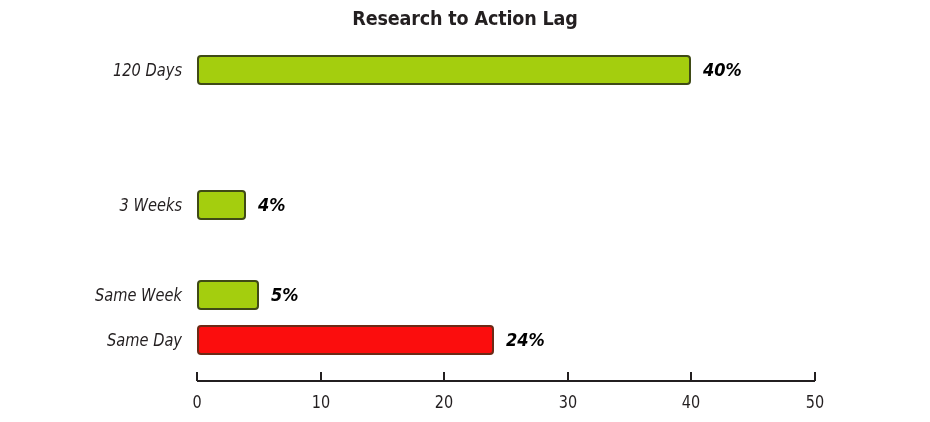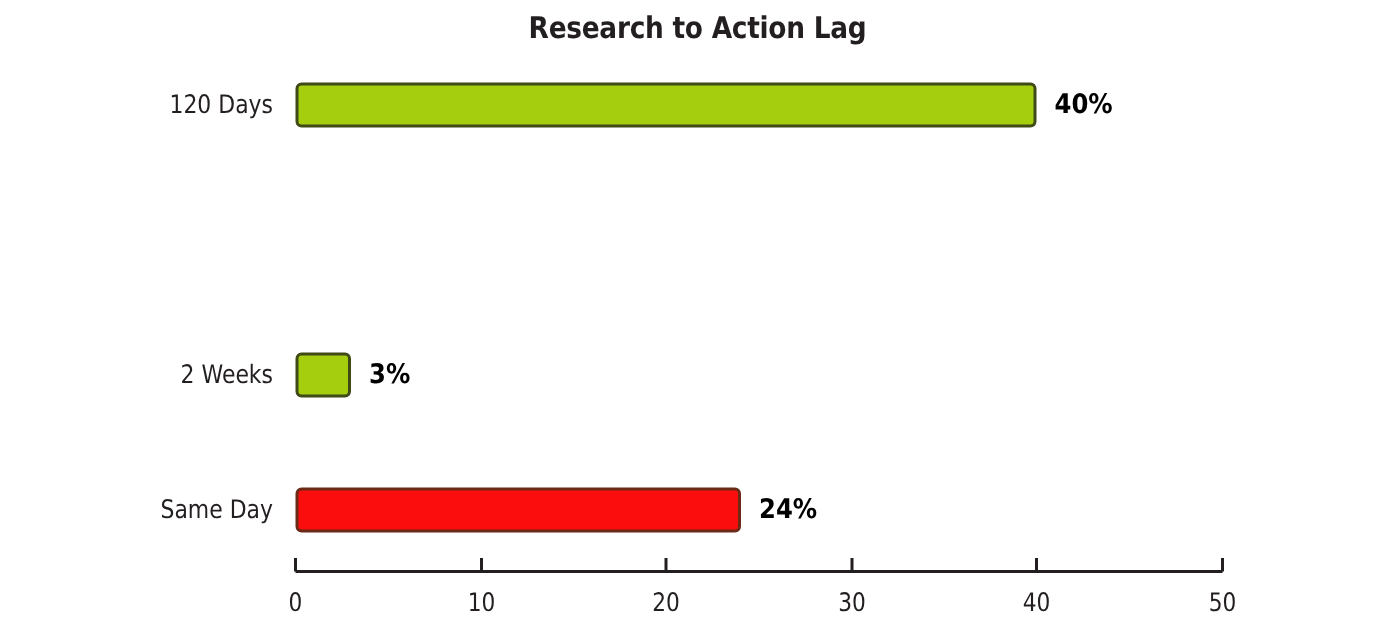--- a/index.html
+++ b/index.html
@@ -33,20 +33,21 @@
     letter-spacing: -0.2px;
     font-family: "DejaVu Sans", sans-serif;
     transform: scaleX(0.88);
   }
   #plot {
     position: absolute;
     left: 0;
     top: 0;
     width: 930px;
     height: 422px;
+    font-style: italic;
   }
   .row {
     position: absolute;
     left: 0;
     width: 930px;
     height: 30px;
   }
   .cat-label {
     position: absolute;
     left: 0;
@@ -119,24 +120,29 @@
 <div id="chart-root">
 
   <div id="chart-title">Research to Action Lag</div>
 
   <div id="plot">
       <div class="row" style="top: 55px;">
         <div class="cat-label">120 Days</div>
         <div class="bar green" style="left: 197px; width: 494.4px;"></div>
         <div class="val-label" style="left: 703.4px;">40%</div>
       </div>
-      <div class="row" style="top: 235px;">
-        <div class="cat-label">2 Weeks</div>
-        <div class="bar green" style="left: 197px; width: 37.08px;"></div>
-        <div class="val-label" style="left: 246.08px;">3%</div>
+      <div class="row" style="top: 190px;">
+        <div class="cat-label">3 Weeks</div>
+        <div class="bar green" style="left: 197px; width: 49.44px;"></div>
+        <div class="val-label" style="left: 258.44px;">4%</div>
+      </div>
+      <div class="row" style="top: 280px;">
+        <div class="cat-label">Same Week</div>
+        <div class="bar green" style="left: 197px; width: 61.8px;"></div>
+        <div class="val-label" style="left: 270.8px;">5%</div>
       </div>
       <div class="row" style="top: 325px;">
         <div class="cat-label">Same Day</div>
         <div class="bar red" style="left: 197px; width: 296.64px;"></div>
         <div class="val-label" style="left: 505.64px;">24%</div>
       </div>
     </div>
 
   <div id="axis-line"></div>
 

